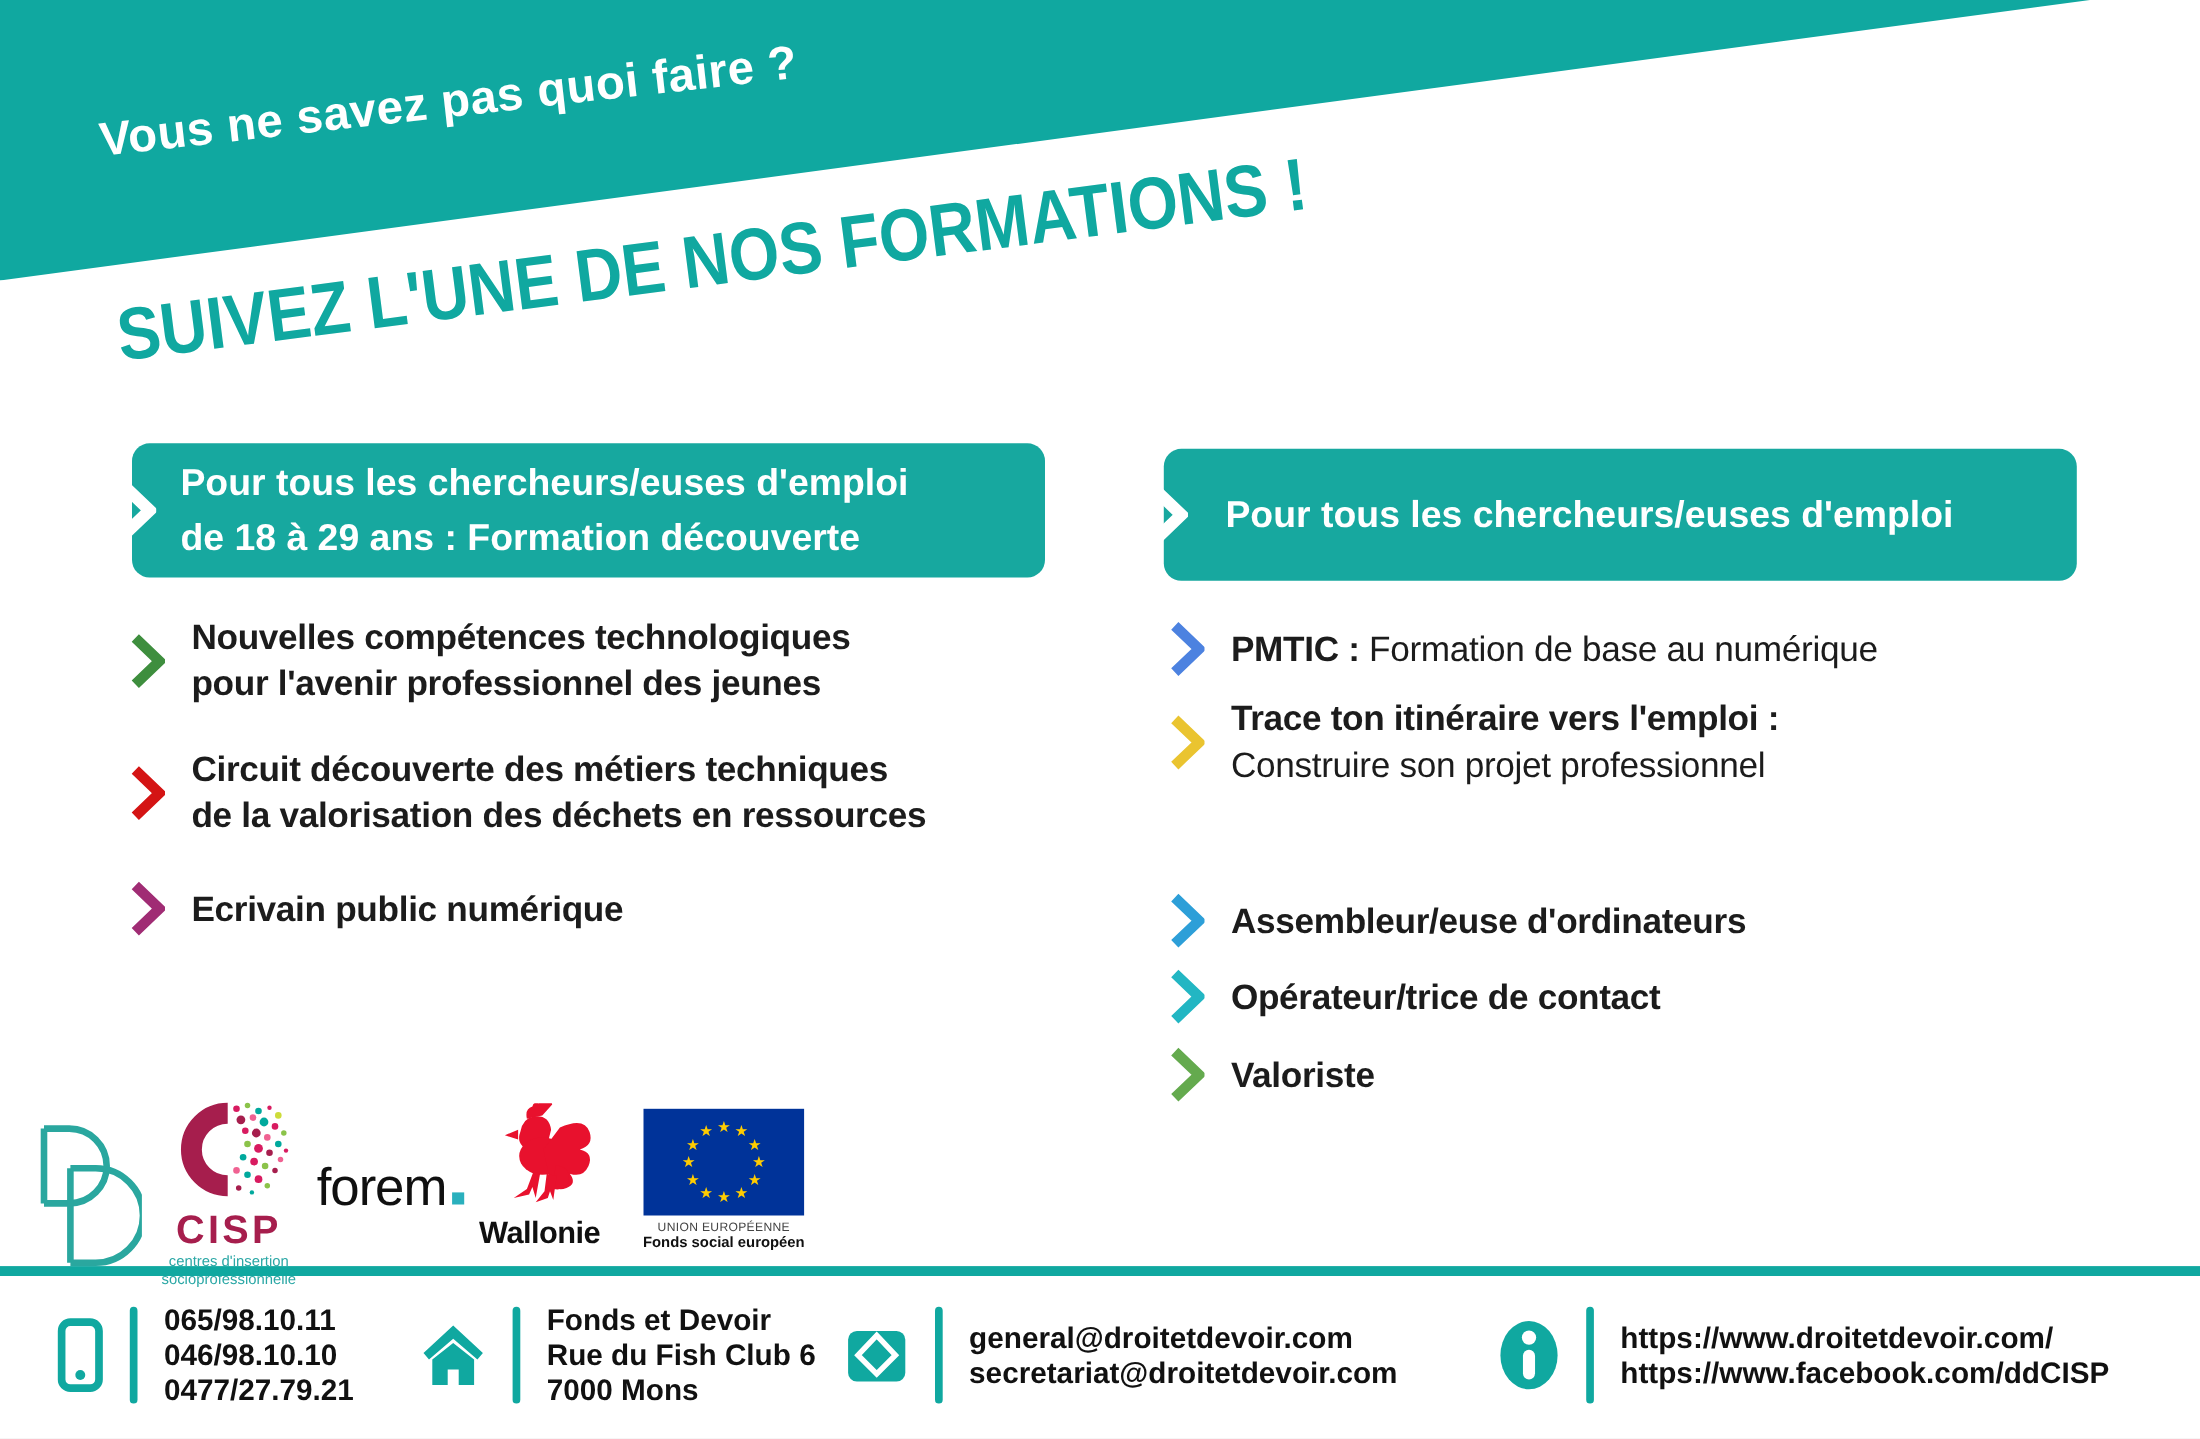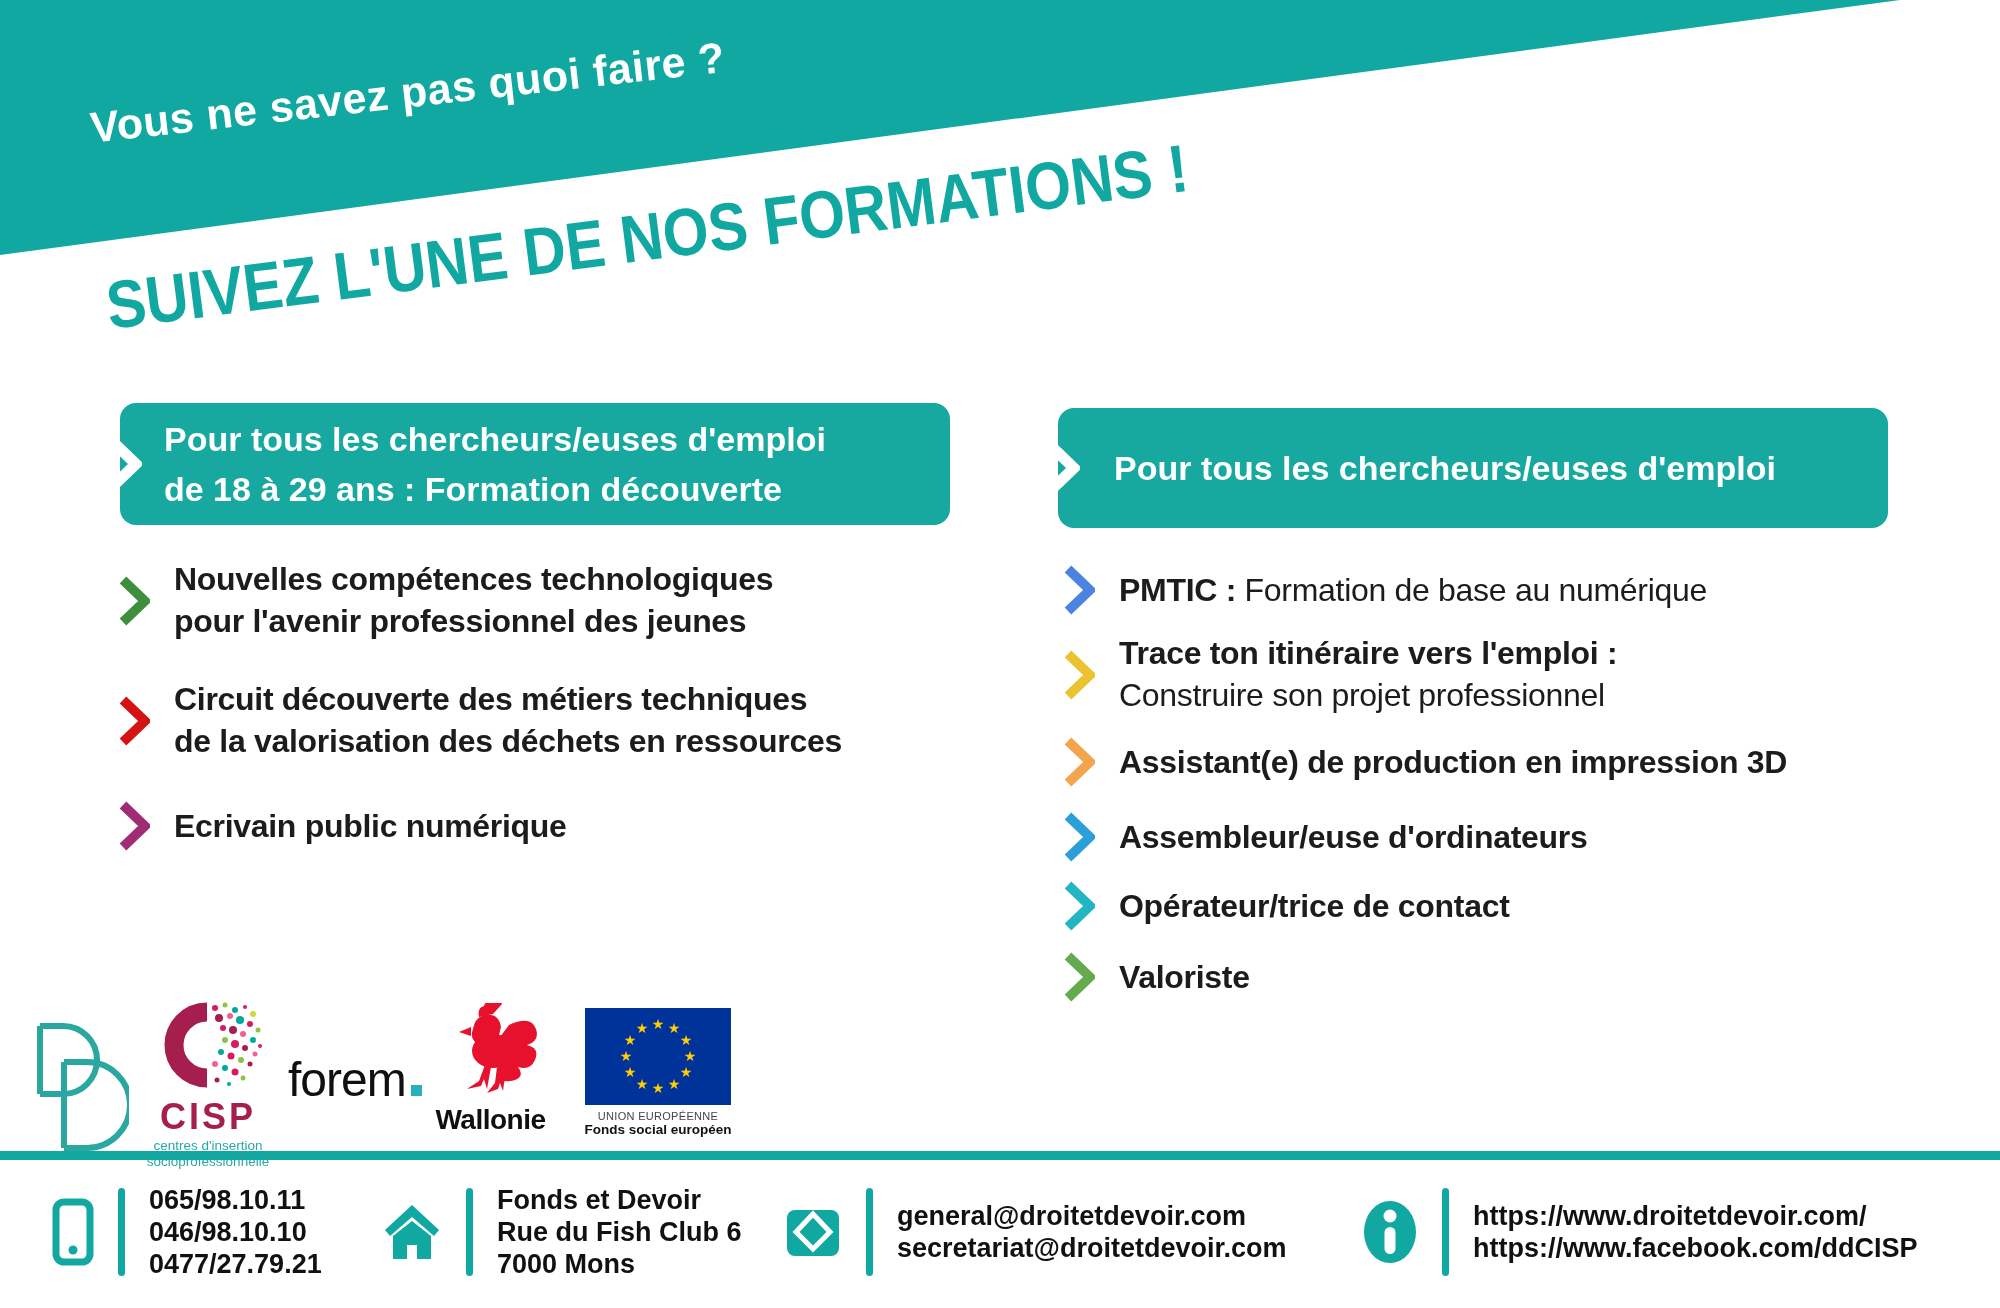--- a/index.html
+++ b/index.html
@@ -40,21 +40,21 @@
   .eu{position:absolute;left:583px;top:1008px;width:150px;text-align:center;}
   .eu-flag{width:146px;height:97px;background:#003399;margin:0 auto;}
   .eu-line1{font-size:11px;color:#444;margin-top:5px;letter-spacing:.3px;}
   .eu-line2{font-size:13.5px;font-weight:700;color:#111;}
 
   
   .rule{position:absolute;left:0;top:1151px;width:2000px;height:9px;background:#10a8a0;}
   .cgroup{position:absolute;top:1180px;height:104px;display:flex;align-items:center;gap:24px;}
   .vbar{width:7px;height:88px;background:#10a8a0;border-radius:4px;flex:0 0 auto;}
   .ctext{font-size:27px;font-weight:700;line-height:32px;color:#111;white-space:nowrap;}
-  .g-phone{left:52px;} .g-address{left:382px;} .g-email{left:784px;} .g-web{left:1362px;}
+  .g-phone{left:52px;} .g-address{left:382px;} .g-email{left:768px;} .g-web{left:1362px;}
 </style>
 </head>
 <body>
 
 <div class="page">
 
   <div class="band"></div>
   <div class="banner-question">Vous ne savez pas quoi faire ?</div>
   <div class="banner-slogan">SUIVEZ L'UNE DE NOS FORMATIONS !</div>
 
@@ -114,28 +114,20 @@
 
   <div class="item" style="left:1063px;top:564px;">
     <svg class="chev" width="32" height="50" viewBox="0 0 32 50">
       <path d="M5 4 L27 25 L5 46" fill="none" stroke-width="9.5" stroke="#4c82e0"></path>
     </svg>
     <div class="txt">
       <span>PMTIC :</span><span class="reg"> Formation de base au numérique</span>
     </div>
   </div>
 
-  <div class="item" style="left:1063px;top:736px;">
-    <svg class="chev" width="32" height="50" viewBox="0 0 32 50">
-      <path d="M5 4 L27 25 L5 46" fill="none" stroke-width="9.5" stroke="#f3a44c"></path>
-    </svg>
-    <div class="txt">
-      <span>Assistant(e) de production en impression 3D</span>
-    </div>
-  </div>
 
   <div class="item" style="left:1063px;top:811px;">
     <svg class="chev" width="32" height="50" viewBox="0 0 32 50">
       <path d="M5 4 L27 25 L5 46" fill="none" stroke-width="9.5" stroke="#2d9fd8"></path>
     </svg>
     <div class="txt">
       <span>Assembleur/euse d'ordinateurs</span>
     </div>
   </div>
 

